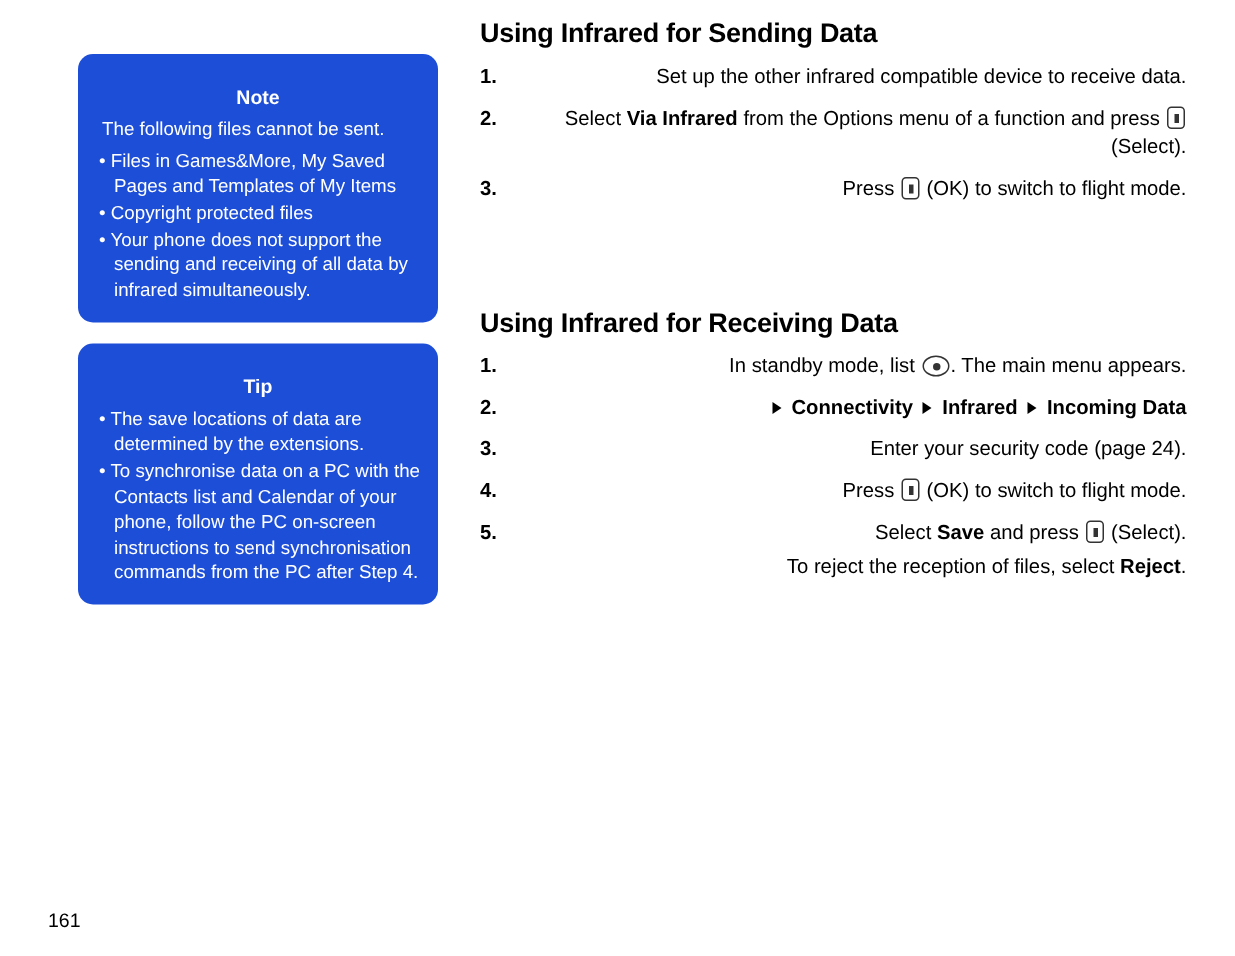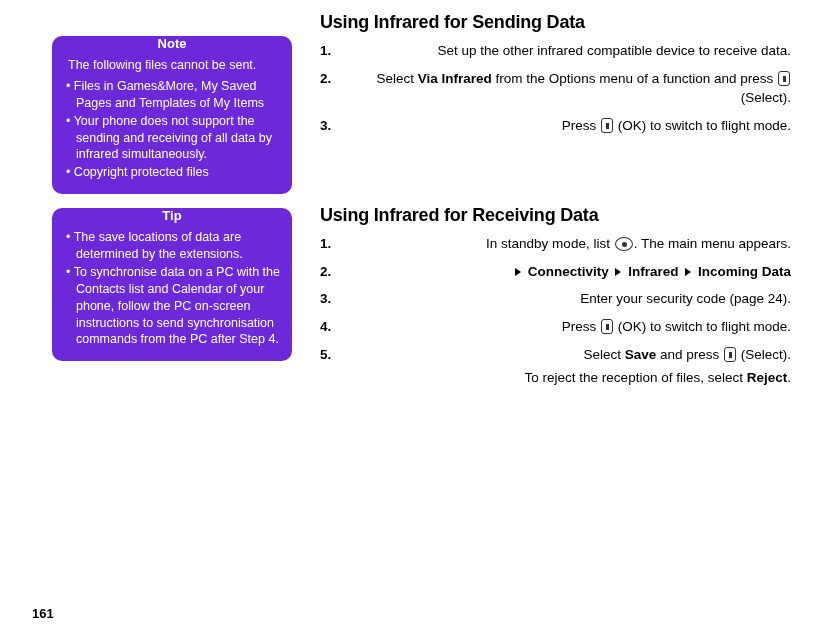--- a/index.html
+++ b/index.html
@@ -15,24 +15,24 @@
       display: flex;
       padding: 12px 32px 0 52px;
       gap: 28px;
     }
     .sidebar {
       width: 240px;
       flex-shrink: 0;
       padding-top: 24px;
     }
     .callout {
-      background: #6d28d9;
+      background: #1d4ed8;
       color: #fff;
       border-radius: 10px;
-      padding: 0 10px 12px;
+      padding: 21px 10px 12px;
       margin-bottom: 14px;
     }
     .callout-title {
       font-weight: bold;
       text-align: center;
       font-size: 13px;
       margin-bottom: 6px;
     }
     .callout-intro {
       font-size: 12.5px;
@@ -140,35 +140,35 @@
     .footer {
       position: absolute;
       bottom: 16px;
       left: 32px;
       right: 32px;
       display: flex;
       justify-content: space-between;
       font-size: 13px;
     }
     .footer-title { font-style: italic; }
-    .footer-page { font-weight: bold; }
+    .footer-page { font-weight: normal; }
   </style>
 </head>
 <body>
 
 <div class="page">
   <aside class="sidebar">
 
     <div class="callout">
       <div class="callout-title">Note</div>
       <div class="callout-intro">The following files cannot be sent.</div>
       <ul>
         <li>Files in Games&amp;More, My Saved Pages and Templates of My Items</li>
+        <li>Copyright protected files</li>
         <li>Your phone does not support the sending and receiving of all data by infrared simultaneously.</li>
-        <li>Copyright protected files</li>
       </ul>
     </div>
 
     <div class="callout">
       <div class="callout-title">Tip</div>
       <ul>
         <li>The save locations of data are determined by the extensions.</li>
         <li>To synchronise data on a PC with the Contacts list and Calendar of your phone, follow the PC on-screen instructions to send synchronisation commands from the PC after Step 4.</li>
       </ul>
     </div>

